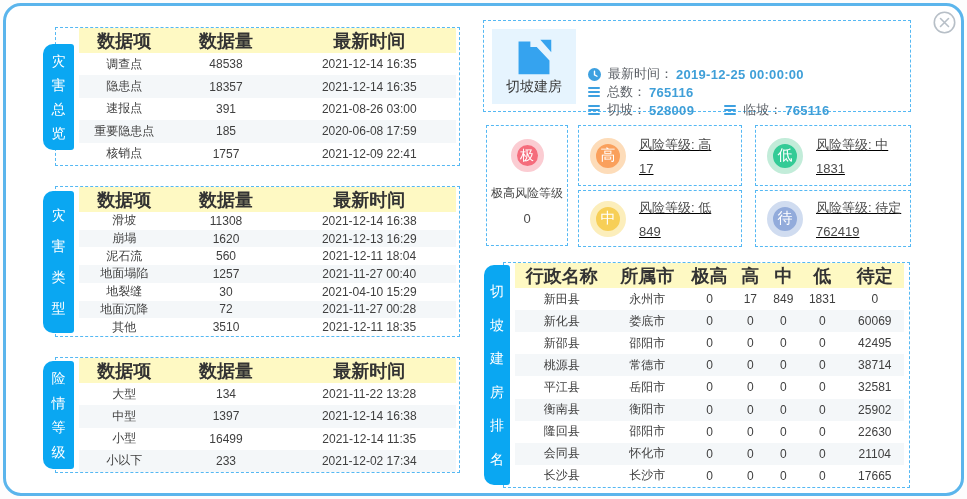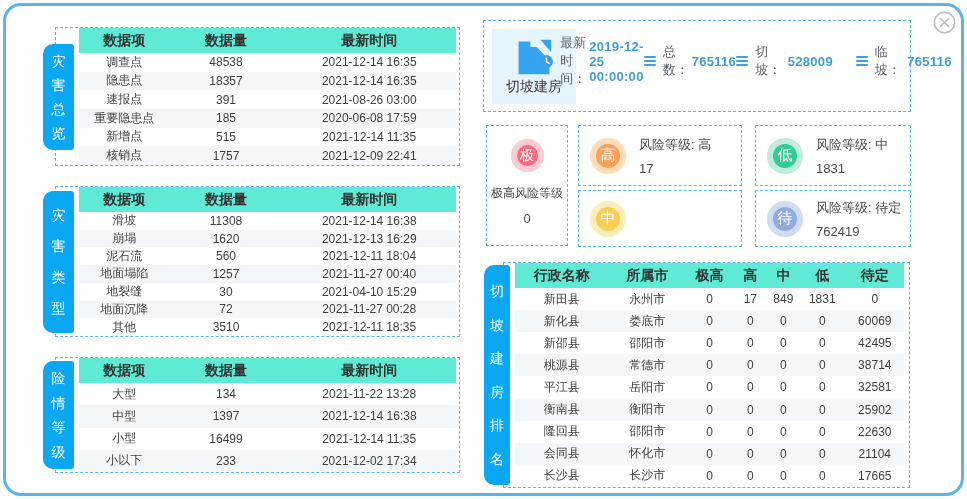--- a/index.html
+++ b/index.html
@@ -26,21 +26,21 @@
   #card-overview .vtab { height:106px; }
   #card-type .vtab { height:142px; }
   #card-level .vtab { height:108px; }
   #card-rank .vtab { left:-20px; width:26px; top:2px; bottom:2px; }
 
   
   table { border-collapse:collapse; table-layout:fixed; height:100%; }
   .left-table table, #card-rank table { width:calc(100% - 26px); margin-left:23px; }
   #card-rank table { width:calc(100% - 16px); margin-left:11px; }
   thead th {
-    background:#5eead4; font-size:14px; font-weight:600; color:#333;
+    background:#fef9c3; font-size:18px; font-weight:600; color:#333;
     height:25px; text-align:center; white-space:nowrap;
   }
   tbody td { font-size:12px; color:#3f3f3f; text-align:center; white-space:nowrap; }
   tbody tr:nth-child(even) { background:#f4f7f9; }
   .left-table col:nth-child(1){width:24%} .left-table col:nth-child(2){width:30%} .left-table col:nth-child(3){width:46%}
   #card-rank col:nth-child(1){width:24%} #card-rank col:nth-child(2){width:20%}
   #card-rank col:nth-child(3){width:12%} #card-rank col:nth-child(4){width:9%}
   #card-rank col:nth-child(5){width:8%}  #card-rank col:nth-child(6){width:12%}
   #card-rank col:nth-child(7){width:15%}
 
@@ -51,42 +51,42 @@
   #card-summary  { left:483px; top:20px; width:428px; height:92px; }
   #card-rank     { left:503px; top:262px; width:407px; height:226px; }
 
   
   .icon-box {
     position:absolute; left:8px; top:8px; width:84px; height:75px; background:#e6f4fe;
     display:flex; flex-direction:column; align-items:center; justify-content:flex-end; padding-bottom:8px;
   }
   .icon-box .title { font-size:14px; color:#3a3a3a; margin-top:2px; }
   .stats {
-    position:absolute; left:104px; top:3px; right:6px; height:74px;
-    display:flex; flex-direction:row; justify-content:center;
+    position:absolute; left:104px; top:24px; right:6px; height:74px;
+    display:flex; flex-direction:column; justify-content:flex-end;
   }
   .stat-row { display:flex; align-items:center; }
   .stat-row svg { margin-right:7px; flex:none; }
   .stat-label { font-size:13px; color:#5c6066; }
   .stat-value { font-size:13px; color:#3f9fd8; font-weight:700; margin-left:3px; letter-spacing:.3px; }
   .stat-gap { width:30px; }
 
   
   .risk-card { display:flex; align-items:center; }
   #risk-extreme { left:486px; top:125px; width:82px;  height:121px; flex-direction:column; justify-content:flex-start; padding-top:13px; }
   #risk-high    { left:578px; top:125px; width:164px; height:61px; }
   #risk-low     { left:755px; top:125px; width:156px; height:61px; }
   #risk-medium  { left:578px; top:190px; width:164px; height:57px; }
   #risk-pending { left:755px; top:190px; width:156px; height:57px; }
   .badge {
     border-radius:50%; color:#fff; display:flex; align-items:center; justify-content:center;
     width:36px; height:36px; border:6px solid #eee; font-size:15px; flex:none; margin-left:11px;
   }
   #risk-extreme .badge { width:33px; height:33px; border-width:6px; font-size:14px; margin-left:0; }
-  .risk-text { margin-left:13px; }
+  .risk-text { margin-left:13px;text-decoration:underline; }
   .risk-label { font-size:13px; color:#4a4a4a; }
   .risk-value { font-size:13px; color:#4a4a4a; margin-top:7px; }
   #risk-extreme .risk-label { font-size:12px; margin-top:13px; margin-left:0; }
   #risk-extreme .risk-value { margin-top:9px; }
 </style>
 </head>
 <body>
 
 <div class="panel"></div>
 
@@ -123,25 +123,20 @@
         </tr>
         <tr>
           <td>速报点</td>
           <td>391</td>
           <td>2021-08-26 03:00</td>
         </tr>
         <tr>
           <td>重要隐患点</td>
           <td>185</td>
           <td>2020-06-08 17:59</td>
-        </tr>
-        <tr>
-          <td>新增点</td>
-          <td>515</td>
-          <td>2021-12-14 11:35</td>
         </tr>
         <tr>
           <td>核销点</td>
           <td>1757</td>
           <td>2021-12-09 22:41</td>
         </tr>
       </tbody>
     </table>
 </div>
 
@@ -313,20 +308,24 @@
 <div class="card risk-card" id="risk-low">
   <div class="badge" style="background: rgb(51, 203, 150); border-color: rgb(194, 236, 217);">低</div>
   <div class="risk-text">
     <div class="risk-label">风险等级: 中</div>
     <div class="risk-value">1831</div>
   </div>
 </div>
 
 <div class="card risk-card" id="risk-medium">
   <div class="badge" style="background: rgb(247, 207, 87); border-color: rgb(252, 238, 187);">中</div>
+  <div class="risk-text">
+    <div class="risk-label">风险等级: 低</div>
+    <div class="risk-value">849</div>
+  </div>
 </div>
 
 <div class="card risk-card" id="risk-pending">
   <div class="badge" style="background: rgb(146, 171, 219); border-color: rgb(208, 220, 240);">待</div>
   <div class="risk-text">
     <div class="risk-label">风险等级: 待定</div>
     <div class="risk-value">762419</div>
   </div>
 </div>
 

